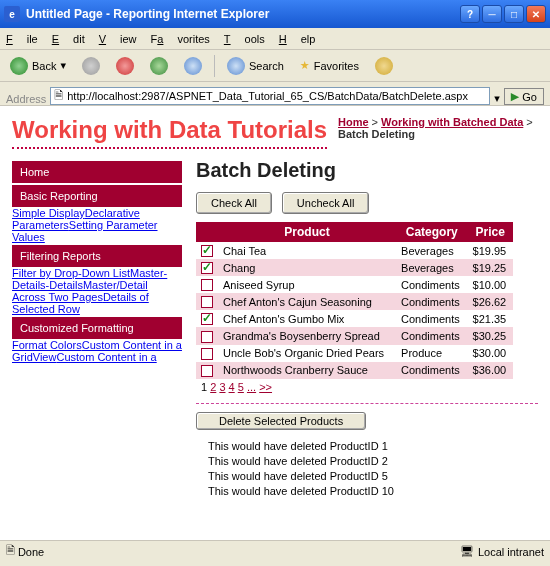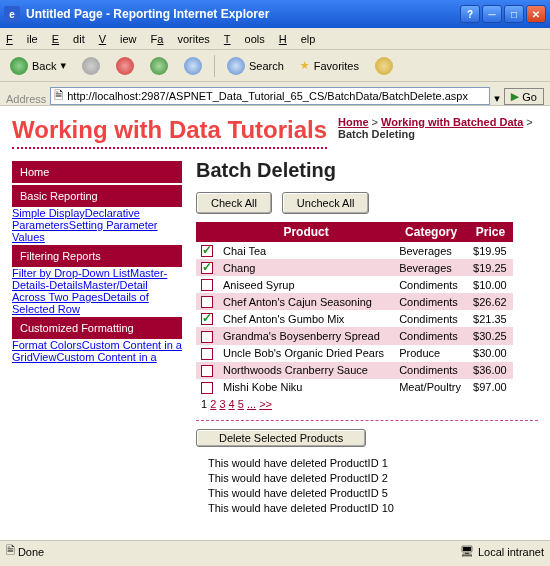--- a/index.html
+++ b/index.html
@@ -183,26 +183,20 @@
               <td>Uncle Bob's Organic Dried Pears</td>
               <td>Produce</td>
               <td class="price">$30.00</td>
             </tr>
             <tr class="alt">
               <td><span class="chk"></span></td>
               <td>Northwoods Cranberry Sauce</td>
               <td>Condiments</td>
               <td class="price">$36.00</td>
             </tr>
-            <tr>
-              <td><span class="chk"></span></td>
-              <td>Mishi Kobe Niku</td>
-              <td>Meat/Poultry</td>
-              <td class="price">$97.00</td>
-            </tr>
           </tbody>
         <tfoot>
             <tr>
               <td colspan="4" class="pager" id="pager"><span>1 </span><a href="#">2</a> <a href="#">3</a> <a href="#">4</a> <a href="#">5</a> <a href="#">...</a> <a href="#">&gt;&gt;</a> </td>
             </tr>
           </tfoot>
       </table>
       <div class="hr"></div>
       <button class="btn" style="padding:2px 22px">Delete Selected Products</button>
       <div class="results" id="results" style="margin-top:10px">

